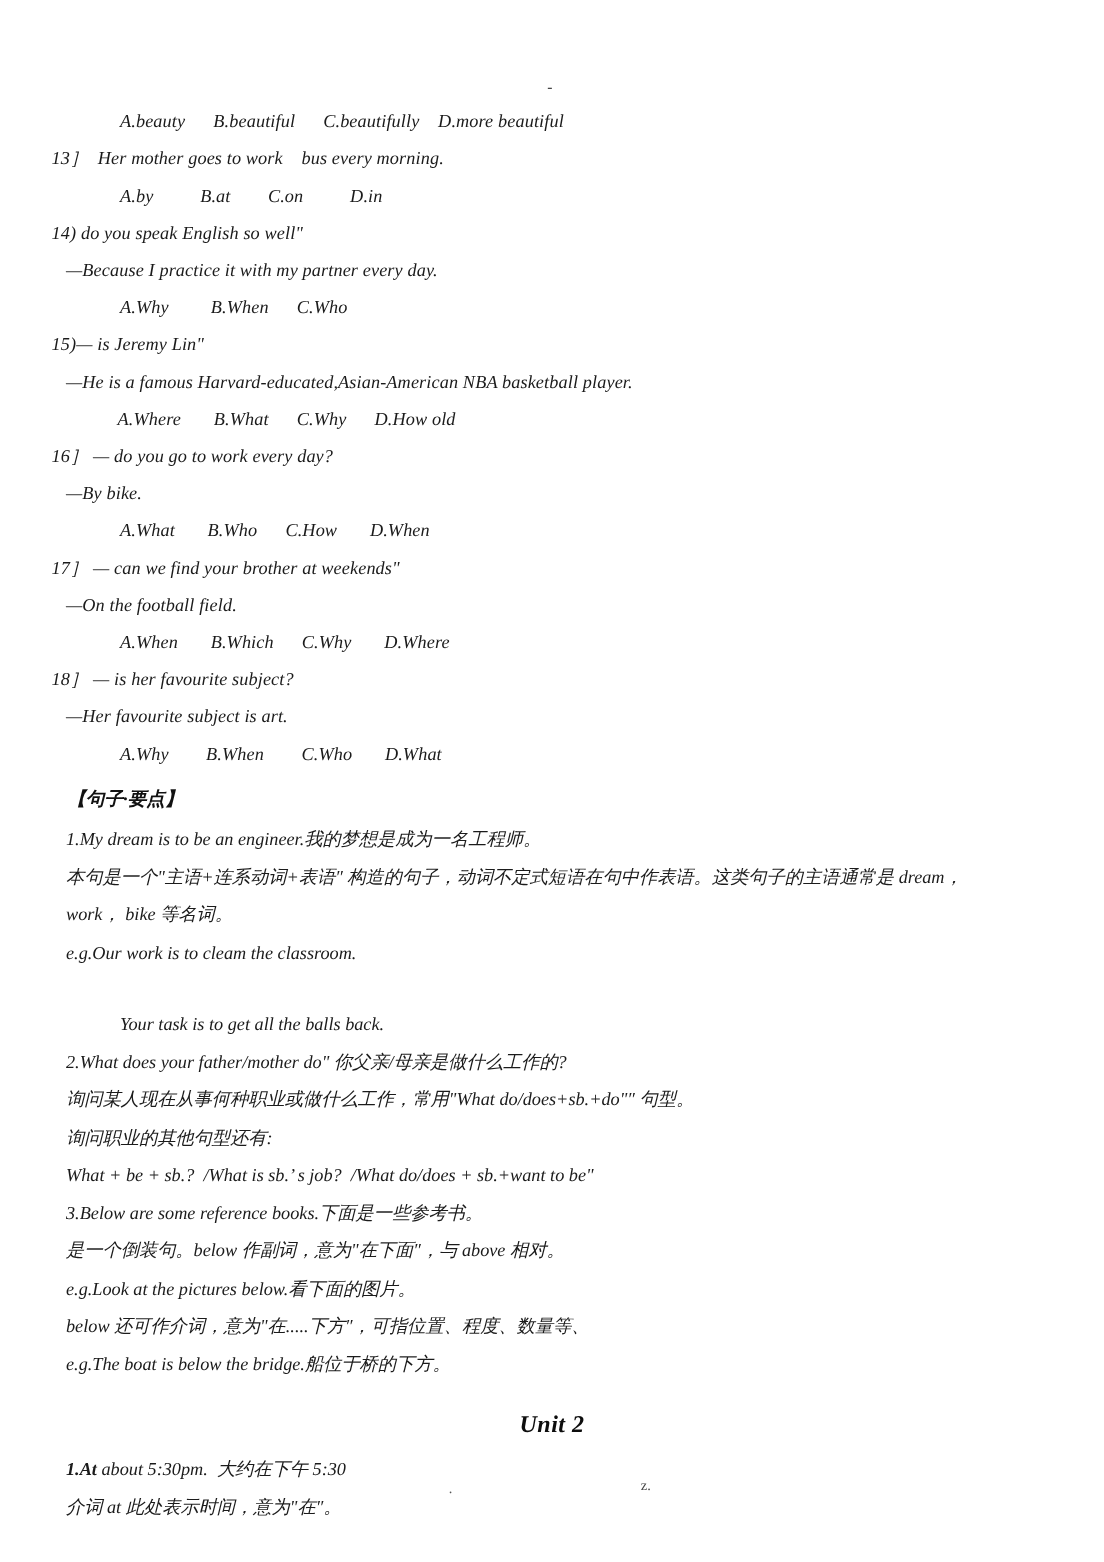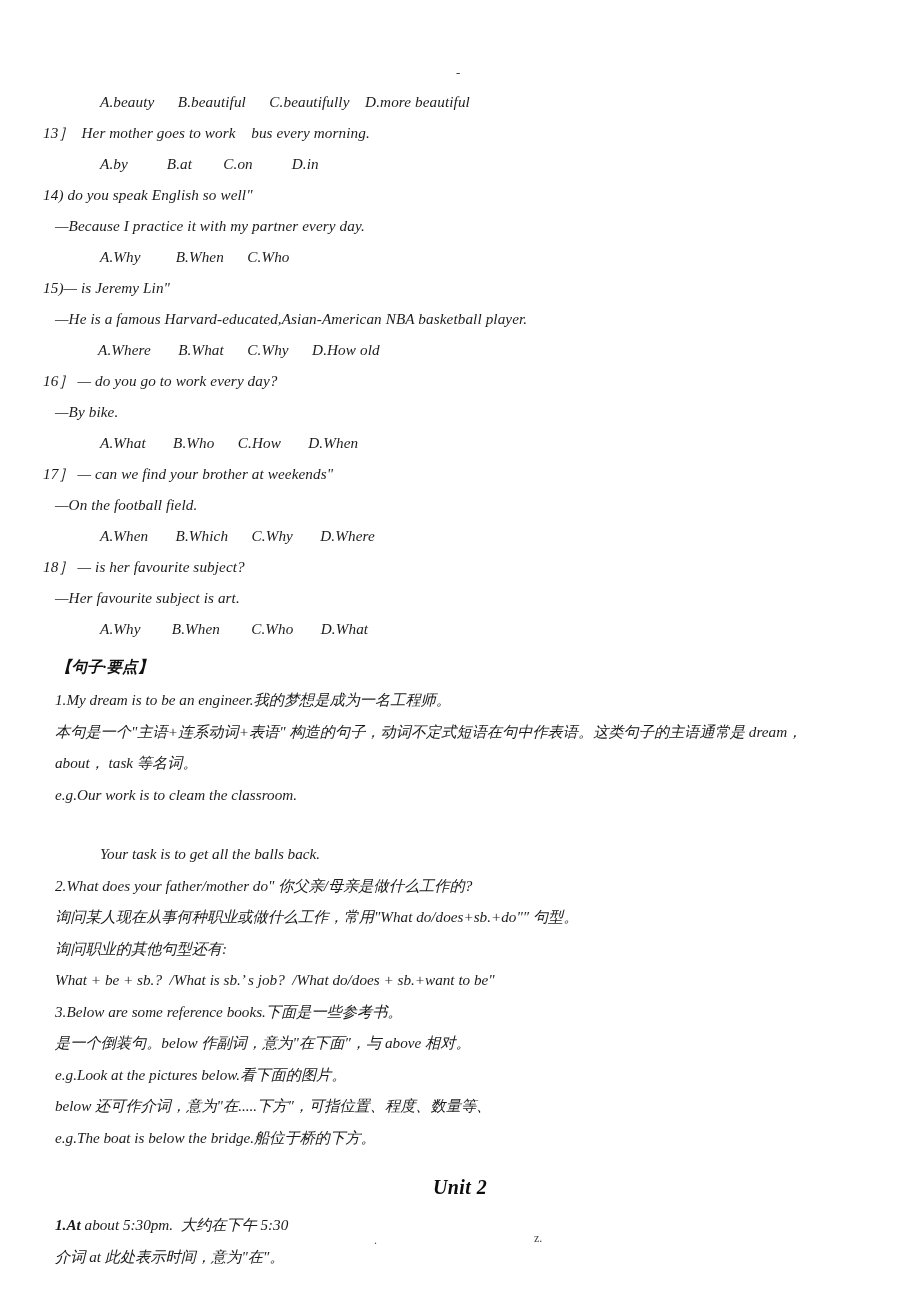--- a/index.html
+++ b/index.html
@@ -166,21 +166,21 @@
     <div class="line q">18］ — is her favourite subject?</div>
     <div class="line ans">—Her favourite subject is art.</div>
     <div class="line opts"><span class="opt">A.Why</span>        <span class="opt">B.When</span>        <span class="opt">C.Who</span>       <span class="opt">D.What</span></div>
 
     <div class="spacer-sm"></div>
 
     <div class="section-head">【句子·要点】</div>
 
     <div class="cn">1.My dream is to be an engineer.我的梦想是成为一名工程师。</div>
     <div class="cn">本句是一个"主语+连系动词+表语″ 构造的句子，动词不定式短语在句中作表语。这类句子的主语通常是 dream，</div>
-    <div class="cn">about， task 等名词。</div>
+    <div class="cn">work， bike 等名词。</div>
     <div class="cn">e.g.Our work is to cleam the classroom.</div>
     <div class="cn indent">Your task is to get all the balls back.</div>
     <div class="cn">2.What does your father/mother do" 你父亲/母亲是做什么工作的?</div>
     <div class="cn">询问某人现在从事何种职业或做什么工作，常用"What do/does+sb.+do"″ 句型。</div>
     <div class="cn">询问职业的其他句型还有:</div>
     <div class="cn">What + be + sb.?  /What is sb.’ s job?  /What do/does + sb.+want to be"</div>
     <div class="cn">3.Below are some reference books.下面是一些参考书。</div>
     <div class="cn">是一个倒装句。below 作副词，意为"在下面″，与 above 相对。</div>
     <div class="cn">e.g.Look at the pictures below.看下面的图片。</div>
     <div class="cn">below 还可作介词，意为"在.....下方″，可指位置、程度、数量等、</div>

